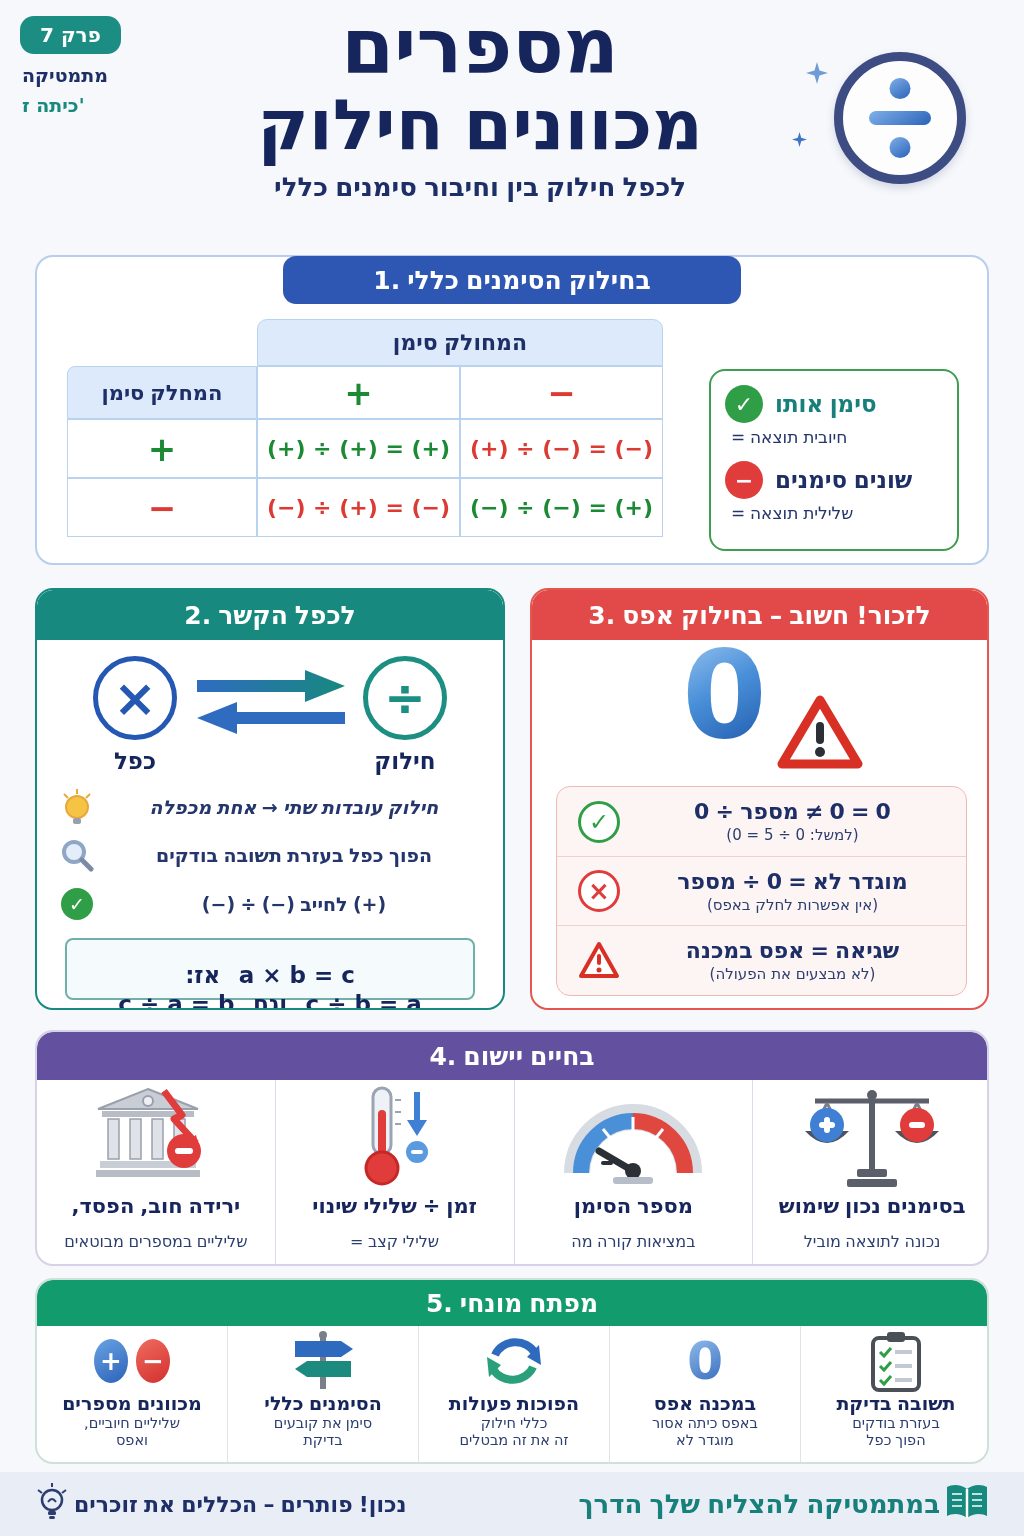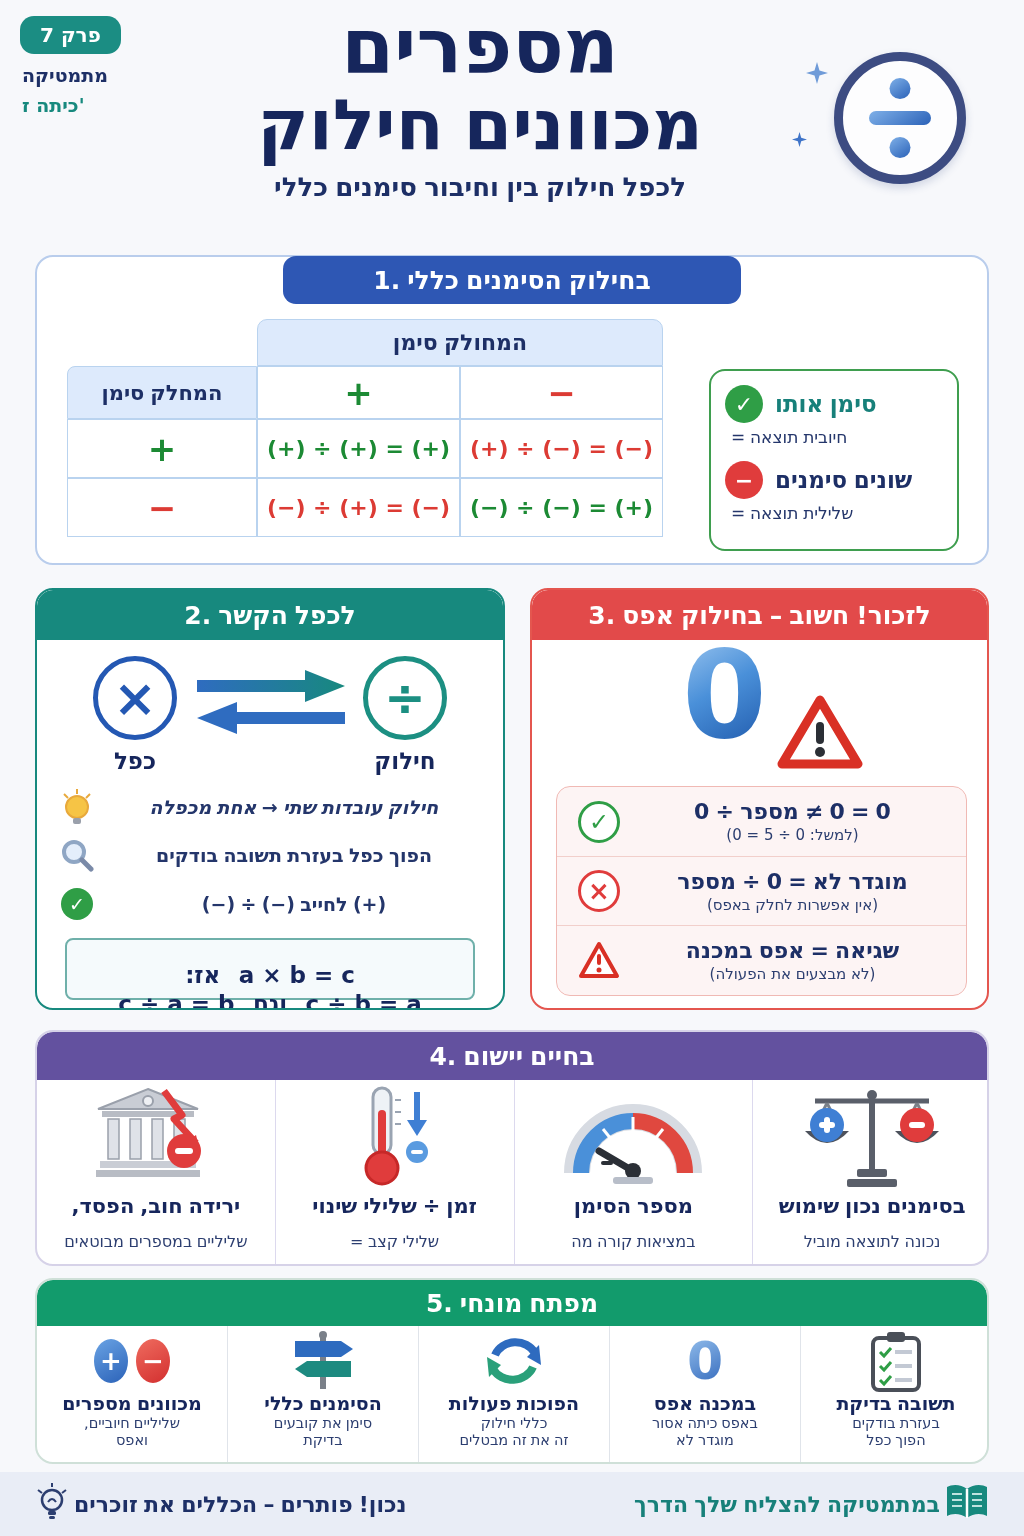--- a/index.html
+++ b/index.html
@@ -122,21 +122,21 @@
   .pm-oval.p{background:linear-gradient(150deg,#6aa3e4,#2b62b8);}
   .pm-oval.m{background:linear-gradient(150deg,#ef6c5f,#degray 0);background:linear-gradient(150deg,#ef6c5f,#d32f2f);}
   .zero-small{font-size:52px;font-weight:bold;direction:ltr;
               background:linear-gradient(150deg,#9cc6f0,#2b62b8);
               -webkit-background-clip:text;background-clip:text;color:transparent;}
   
   .footer{position:absolute;left:0;top:1472px;width:1024px;height:64px;background:#e9edf6;
           display:flex;direction:ltr;align-items:center;justify-content:space-between;box-sizing:border-box;padding:0 34px;}
   .foot-left,.foot-right{display:flex;direction:ltr;align-items:center;gap:4px;}
   .foot-left .toks{font-size:22px;font-weight:bold;color:#1d2f66;}
-  .foot-right .toks{font-size:22px;font-weight:bold;color:#17807a;}
+  .foot-right .toks{font-size:26px;font-weight:bold;color:#17807a;}
 </style>
 </head>
 <body>
 
 <div class="badge">פרק 7</div>
 <div class="subject">מתמטיקה</div>
 <div class="grade">כיתה ז'</div>
 
 <div class="title-wrap">
   <div class="title-l1">מספרים</div>

